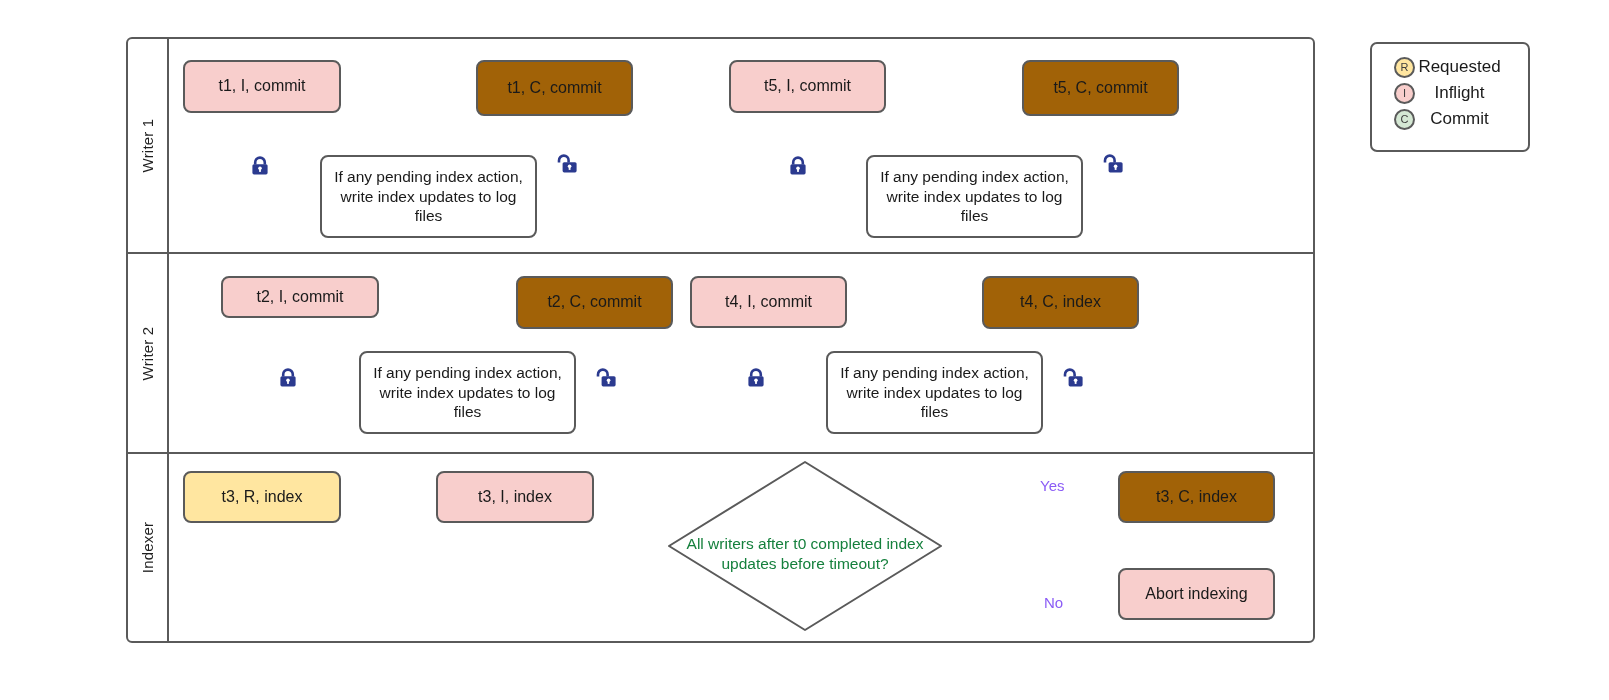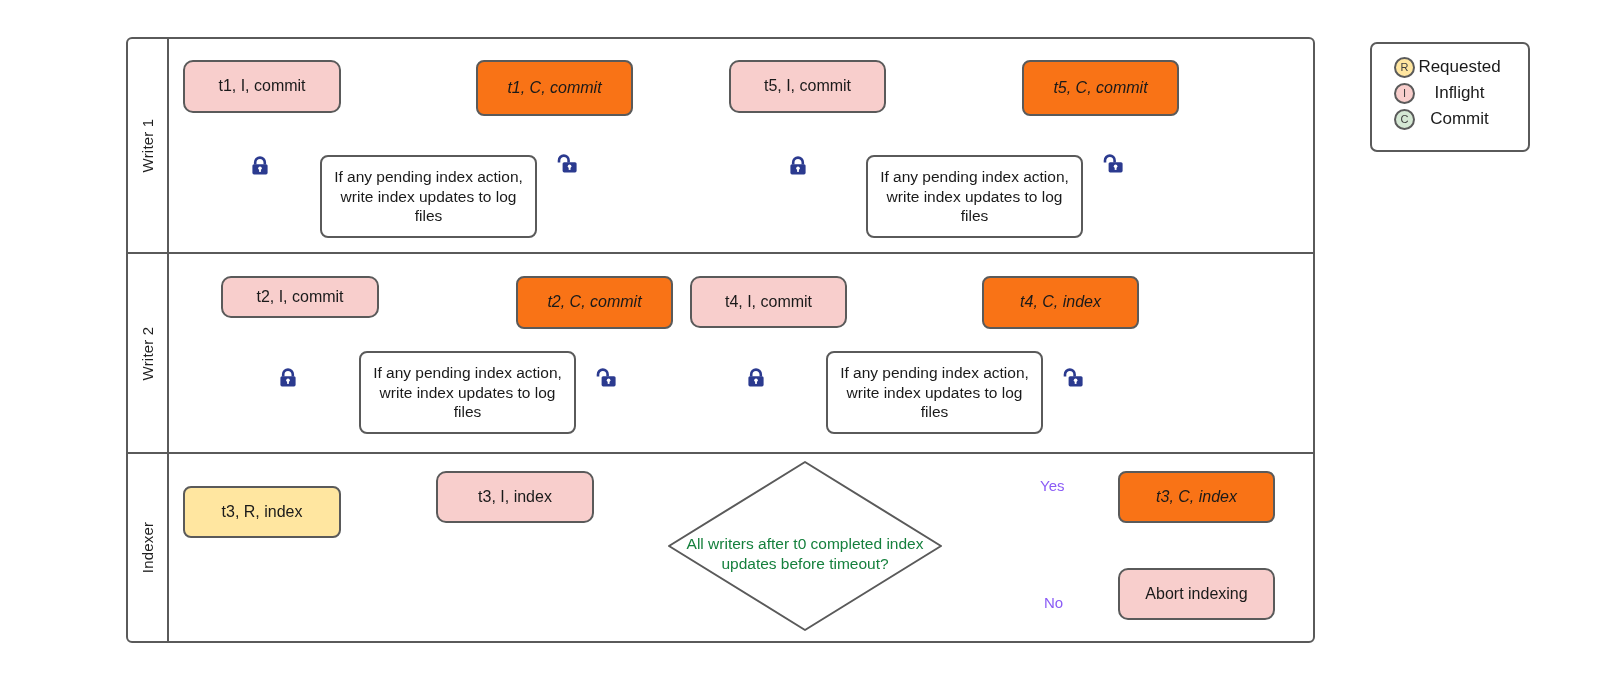--- a/index.html
+++ b/index.html
@@ -67,22 +67,22 @@
     border-radius: 8px;
     display: flex;
     align-items: center;
     justify-content: center;
     text-align: center;
     font-size: 16px;
     color: #1a1a1a;
     line-height: 1.28;
     padding: 2px 6px;
   }
-  .node.red   { background: #f8cecc; border-radius: 10px; }
-  .node.green { background: #f97316; font-style: italic; }
+  .node.red   { background: #f8cecc; }
+  .node.green { background: #a16207; }
   .node.yellow{ background: #ffe6a0; }
   .node.white { background: #ffffff; }
   .node.note  { font-size: 15.5px; margin-left: 20px; }
 
   
   .diamond-wrap {
     position: absolute;
   }
   .diamond-wrap svg { display: block; }
   .diamond-text {
@@ -236,21 +236,21 @@
   <div class="node white note" style="left:339px;top:351px;width:217px;height:83px;">If any pending index action, write index updates to log files</div>
 
   <div class="node green" style="left:516px;top:276px;width:157px;height:53px;">t2, C, commit</div>
 
   <div class="node red" style="left:690px;top:276px;width:157px;height:52px;">t4, I, commit</div>
 
   <div class="node white note" style="left:806px;top:351px;width:217px;height:83px;">If any pending index action, write index updates to log files</div>
 
   <div class="node green" style="left:982px;top:276px;width:157px;height:53px;">t4, C, index</div>
 
-  <div class="node yellow" style="left:183px;top:471px;width:158px;height:52px;margin-top:15px;">t3, R, index</div>
+  <div class="node yellow" style="left:183px;top:471px;width:158px;height:52px;">t3, R, index</div>
 
   <div class="node red" style="left:436px;top:471px;width:158px;height:52px;">t3, I, index</div>
 
   <div class="diamond-wrap" style="left:665px;top:458px;width:280px;height:176px;">
     <svg width="280" height="176" viewBox="0 0 280 176">
       <path d="M 140 4 L 276 88 L 140 172 L 4 88 Z" fill="#ffffff" stroke="#5a5a5a" stroke-width="2" stroke-linejoin="round"></path>
     </svg>
     <div class="diamond-text">All writers after t0 completed index updates before timeout?</div>
   </div>
 

